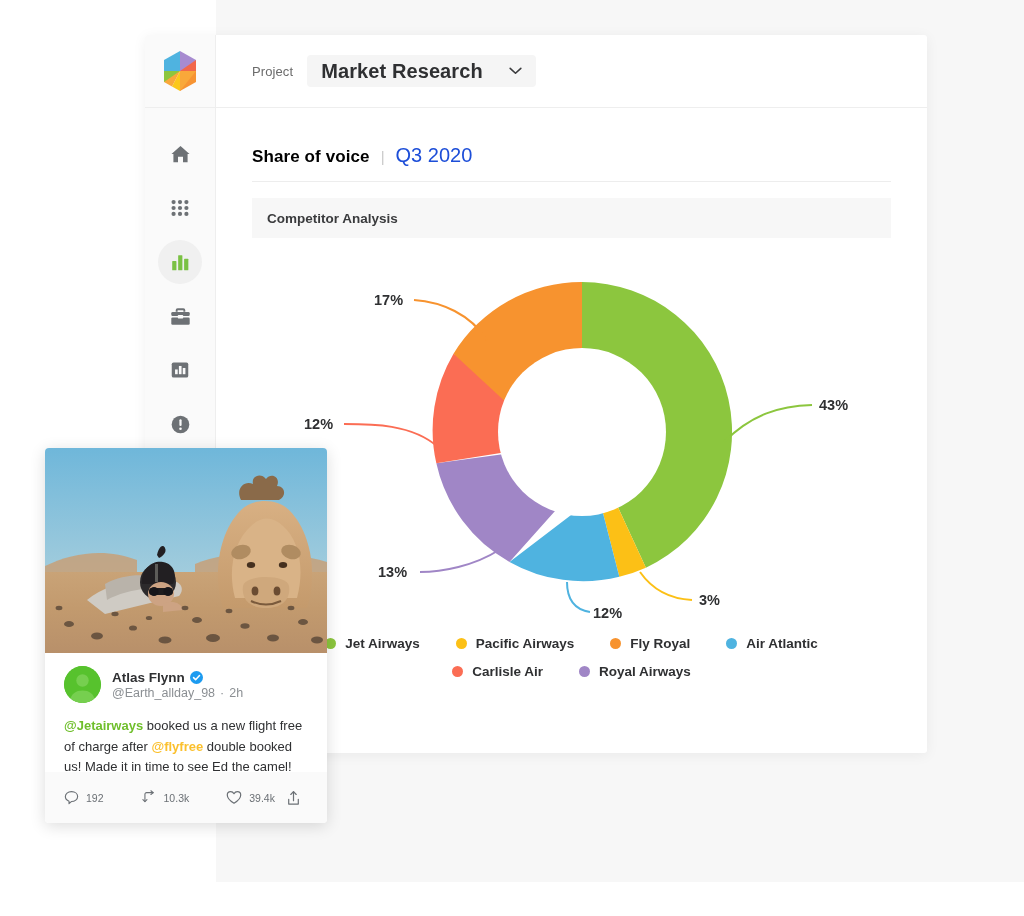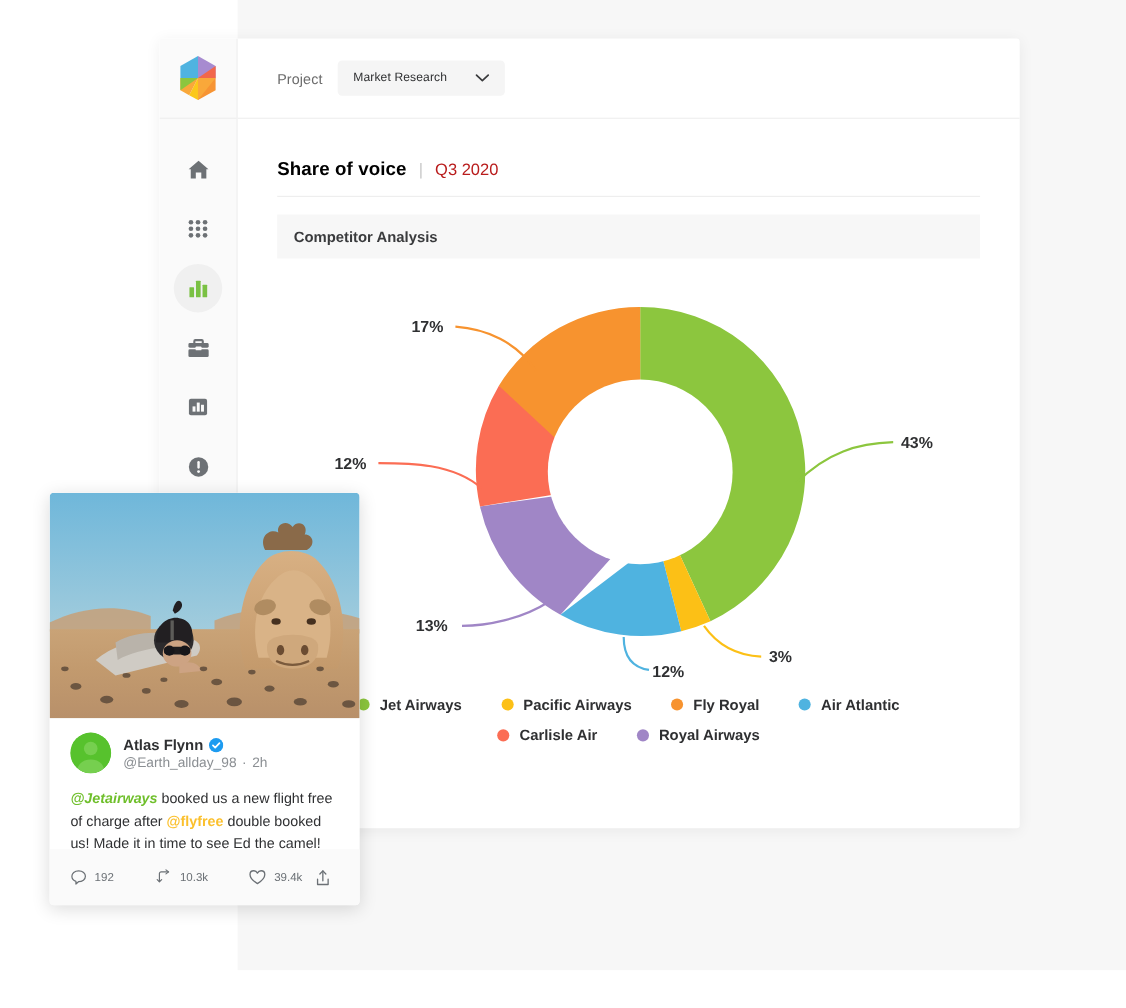--- a/index.html
+++ b/index.html
@@ -64,32 +64,32 @@
   .topbar .proj-label {
     font-size: 13px; color: #6b6b6b; margin-right: 14px; letter-spacing: .1px;
   }
   .proj-select {
     background: #f5f5f5; border-radius: 4px;
     height: 32px; padding: 0 14px;
     display: flex; align-items: center; gap: 26px;
     cursor: pointer;
   }
   .proj-select .proj-value {
-    font-size: 11px; font-weight: normal; color: #2f3032; letter-spacing: .1px;
+    font-size: 20px; font-weight: bold; color: #2f3032; letter-spacing: .1px;
   }
   .chev { width: 13px; height: 8px; display:block; }
 
   .section { padding: 36px 36px 0 36px; }
   .page-title-row {
     display: flex; align-items: baseline; gap: 0;
     padding-bottom: 14px; border-bottom: 1px solid #ededed;
   }
   .page-title { font-size: 17px; font-weight: bold; color: #000000; letter-spacing: .1px; }
   .title-sep { color: #c9c9c9; font-size: 15px; margin: 0 11px; }
-  .page-sub { font-size: 15px; color: #b91c1c; }
+  .page-sub { font-size: 20px; color: #1d4ed8; }
 
   .panel-head {
     margin-top: 16px;
     background: #f7f7f7;
     height: 40px;
     display: flex; align-items: center;
     padding-left: 15px;
     font-size: 13.5px; font-weight: bold; color: #3a3b3d;
   }
 
@@ -128,21 +128,21 @@
   .tw-name-line { display: flex; align-items: center; gap: 5px; }
   .tw-name { font-size: 13.5px; font-weight: bold; color: #2f3032; }
   .verified { width: 13px; height: 13px; display: block; }
   .tw-handle-line { display: flex; align-items: center; gap: 5px; font-size: 12.5px; color: #8b8f93; justify-content: center; }
   .tw-dot { color: #8b8f93; }
 
   .tweet-text {
     margin-top: 13px;
     font-size: 13px; line-height: 20.5px; color: #2f3032;
   }
-  .mention-green { color: #6fbf2b; font-weight: bold; font-style: italic; }
+  .mention-green { color: #6fbf2b; font-weight: bold; }
   .mention-yellow { color: #fbc02d; font-weight: bold; }
 
   .tweet-actions {
     position: absolute; left: 0; bottom: 0; width: 100%;
     height: 51px; background: #fafafa;
     display: flex; align-items: center;
     padding: 0 19px; gap: 0;
   }
   .action { display: flex; align-items: center; gap: 7px; cursor: pointer; }
   .action + .action { margin-left: 37px; }

